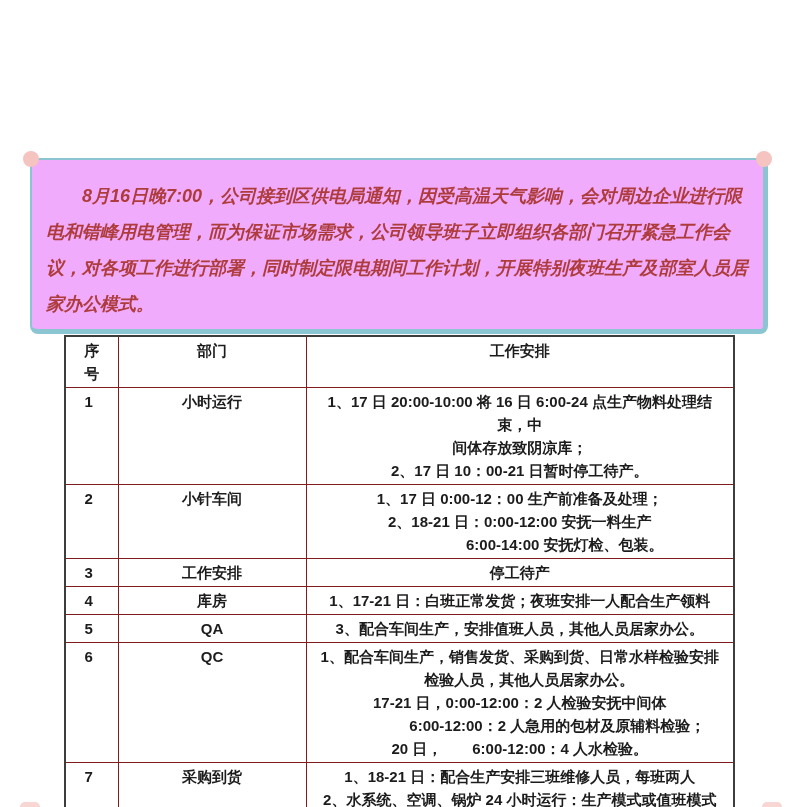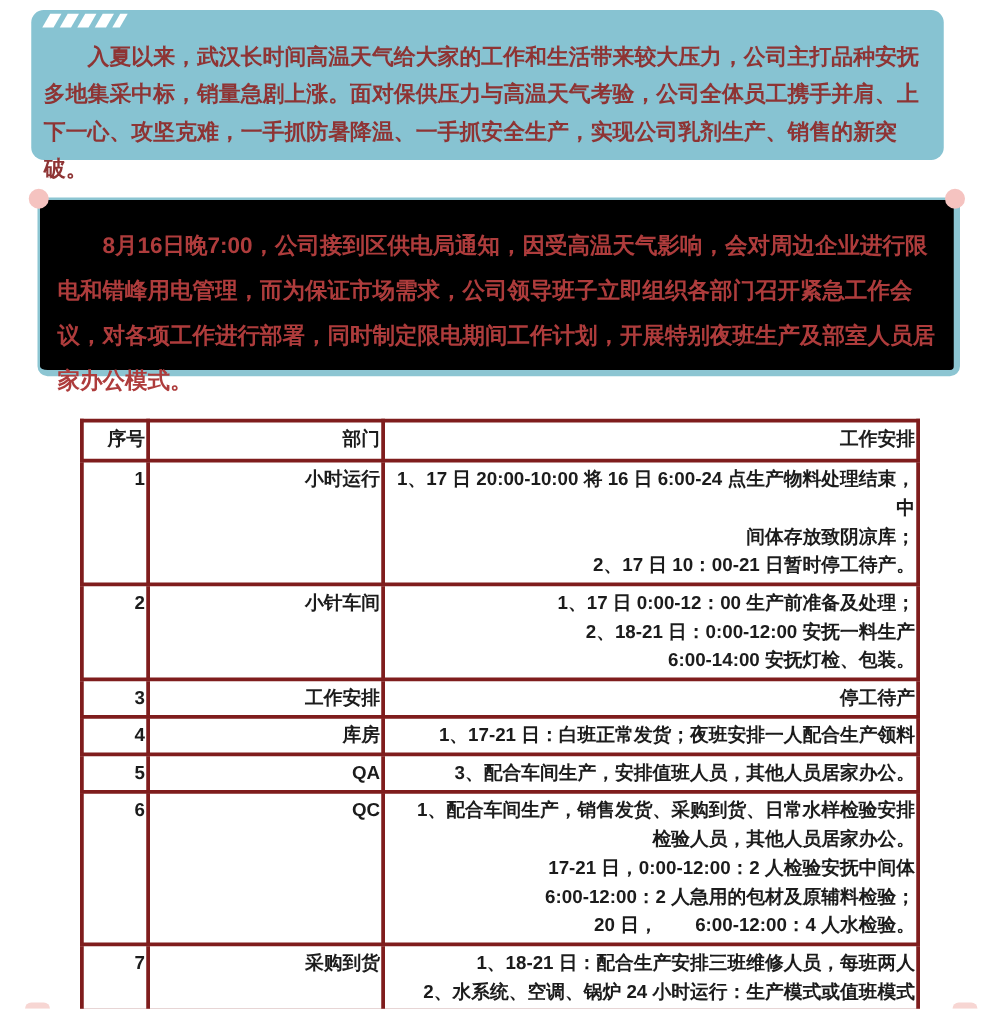--- a/index.html
+++ b/index.html
@@ -19,71 +19,61 @@
   .slashes{position:absolute;top:3px;left:12px;display:flex;gap:5px;}
   .slashes span{width:9px;height:11px;background:#ffffff;transform:skewX(-30deg);}
   .slashes span:last-child{width:6px;}
   .intro-text{
     margin:0;color:#8e3434;font-size:17.5px;line-height:30px;
     font-weight:bold;text-indent:2em;
   }
 
   
   .notice-box{
-    position:absolute;left:30px;top:158px;width:738px;height:143px;
-    box-sizing:border-box;background:#000000;
+    position:absolute;left:30px;top:158px;width:738px;height:176px;
+    box-sizing:border-box;background:#f0abfc;
     border:2px solid #8cc5d2;border-right-width:5px;border-bottom-width:5px;
-    border-radius:8px;padding:18px 14px 0 14px;
+    border-radius:8px;padding:18px 14px 0 14px;font-style:italic;
   }
   .corner-dot{position:absolute;width:16px;height:16px;border-radius:50%;background:#f5c3c0;}
   .dot-left{left:-9px;top:-9px;}
   .dot-right{right:-9px;top:-9px;}
   .notice-text{
     margin:0;color:#ae3c3c;font-size:18px;line-height:36px;
     font-weight:bold;text-indent:2em;
   }
 
   
   .schedule{
     position:absolute;left:64px;top:335px;width:669px;
     border-collapse:collapse;table-layout:fixed;
     color:#1c1c1c;font-size:15px;font-weight:bold;
     border:2px solid #3d3d3d;
   }
   .schedule col.c-no{width:53px;}
   .schedule col.c-dept{width:188px;}
   .schedule col.c-plan{width:428px;}
   .schedule th,.schedule td{
-    border:3px solid #7f1d1d;vertical-align:top;text-align:right;
-    padding:2px 1px;line-height:23px;
+    border:1px solid #7f1d1d;vertical-align:top;text-align:center;
+    padding:2px 14px;line-height:23px;
   }
   .schedule th{font-weight:bold;height:25px;}
   .schedule td.plan{white-space:pre-wrap;}
   .schedule td.no{padding-left:8px;}
 
   
   .bottom-dot{position:absolute;bottom:0;width:20px;height:5px;background:#f7d6d3;border-radius:10px 10px 0 0;}
   .bottom-dot.bd-left{left:20px;}
   .bottom-dot.bd-right{left:762px;}
 </style>
 </head>
 <body>
 
 <div class="page">
 
-  <section class="intro-box">
-    <div class="slashes">
-      <span></span>
-        <span></span>
-        <span></span>
-        <span></span>
-        <span></span>
-    </div>
-    <p class="intro-text">入夏以来，武汉长时间高温天气给大家的工作和生活带来较大压力，公司主打品种安抚多地集采中标，销量急剧上涨。面对保供压力与高温天气考验，公司全体员工携手并肩、上下一心、攻坚克难，一手抓防暑降温、一手抓安全生产，实现公司乳剂生产、销售的新突破。</p>
-  </section>
 
   <section class="notice-box">
     <span class="corner-dot dot-left"></span>
     <span class="corner-dot dot-right"></span>
     <p class="notice-text">8月16日晚7:00，公司接到区供电局通知，因受高温天气影响，会对周边企业进行限电和错峰用电管理，而为保证市场需求，公司领导班子立即组织各部门召开紧急工作会议，对各项工作进行部署，同时制定限电期间工作计划，开展特别夜班生产及部室人员居家办公模式。</p>
   </section>
 
   <table class="schedule">
     <colgroup>
         <col class="c-no">

